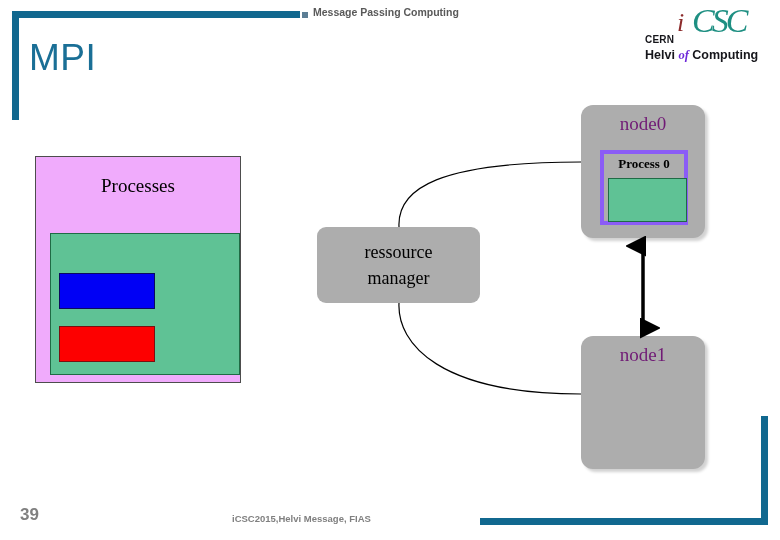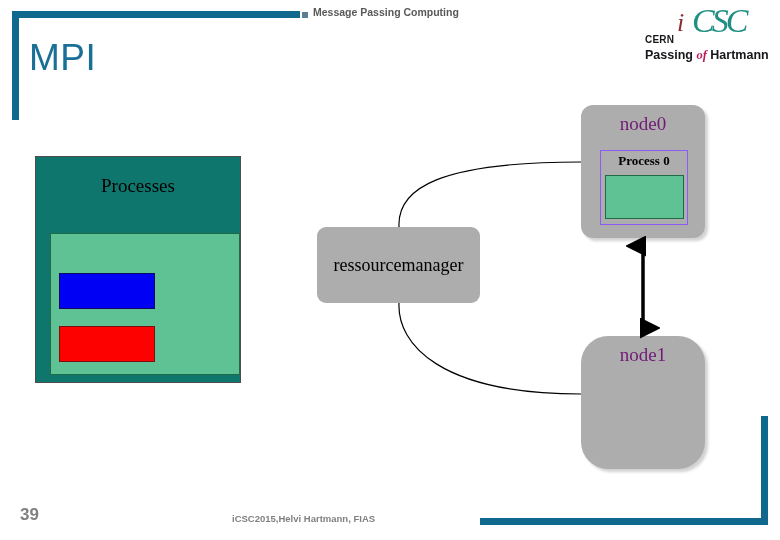--- a/index.html
+++ b/index.html
@@ -127,35 +127,35 @@
   #logo-school-line {
     position: absolute;
     left: 0px;
     top: 40px;
     font-size: 12.5px;
     font-weight: bold;
     color: #16161B;
     white-space: nowrap;
   }
   #logo-of {
-    color: #be185d;
+    color: #6d28d9;
     font-family: "Liberation Serif", serif;
     font-style: italic;
     font-weight: bold;
     text-align: right;
   }
 
   
   #processes-panel {
     position: absolute;
     left: 35px;
     top: 156px;
     width: 206px;
     height: 227px;
-    background: #0f766e;
+    background: #f0abfc;
     border: 1px solid #4D4D4D;
     box-sizing: border-box;
   }
   #processes-label {
     position: absolute;
     left: 0;
     top: 18px;
     width: 100%;
     text-align: center;
     font-family: "Liberation Serif", serif;
@@ -207,58 +207,58 @@
   #resource-manager {
     position: absolute;
     left: 317px;
     top: 227px;
     width: 163px;
     height: 76px;
     background: #ADADAD;
     border-radius: 9px;
     box-sizing: border-box;
     display: flex;
-    flex-direction: row;
+    flex-direction: column;
     align-items: center;
     justify-content: center;
     font-family: "Liberation Serif", serif;
     font-size: 18px;
     color: #000000;
     line-height: 1.45;
   }
 
   
   .node-box {
     position: absolute;
     width: 124px;
     background: #ADADAD;
     border-radius: 12px;
     box-sizing: border-box;
     box-shadow: 3px 3px 3px rgba(0,0,0,0.18);
   }
   #node0-box { left: 581px; top: 105px; height: 133px; }
-  #node1-box { left: 581px; top: 336px; height: 133px; border-radius: 27px; }
+  #node1-box { left: 581px; top: 336px; height: 133px; }
 
   .node-title {
     position: absolute;
     left: 0;
     top: 8px;
     width: 100%;
     text-align: center;
     font-family: "Liberation Serif", serif;
     font-size: 19px;
     color: #701a75;
   }
   .node-process-frame {
     position: absolute;
     left: 19px;
     top: 45px;
     width: 88px;
     height: 75px;
-    border: 1px solid #8b5cf6;
+    border: 4px solid #8b5cf6;
     box-sizing: border-box;
   }
   .node-process-label {
     position: absolute;
     left: 0;
     top: 2px;
     width: 100%;
     text-align: center;
     font-family: "Liberation Serif", serif;
     font-size: 13px;
@@ -318,23 +318,23 @@
   <div id="page-title">MPI</div>
   <div id="header-subtitle">Message Passing Computing</div>
 
   <div id="logo">
     <div id="logo-mark">
       <span id="logo-i">i</span>
       <span id="logo-csc">CSC</span>
     </div>
     <div id="logo-cern">CERN</div>
     <div id="logo-school-line">
-      <span>Passing</span>
+      <span>Helvi</span>
       <span id="logo-of">of</span>
-      <span>Hartmann</span>
+      <span>Computing</span>
     </div>
   </div>
 
   <div id="processes-panel">
     <div id="processes-label">Processes</div>
     <div id="processes-memory-block">
       <div id="process-block-blue"></div>
       <div id="process-block-red"></div>
     </div>
   </div>
@@ -368,15 +368,15 @@
       </marker>
       <marker id="arrowhead-down" markerWidth="7" markerHeight="7" refX="3.5" refY="6" orient="auto">
         <polygon points="3.5,0 7,7 0,7" fill="#000000"></polygon>
       </marker>
     </defs>
     <line x1="17" y1="94" x2="17" y2="12" stroke="#000000" stroke-width="3" marker-end="url(#arrowhead-up)"></line>
     <line x1="17" y1="12" x2="17" y2="94" stroke="#000000" stroke-width="3" marker-end="url(#arrowhead-down)"></line>
   </svg>
 
   <div id="slide-number">39</div>
-  <div id="footer-credit">iCSC2015,Helvi Hartmann, FIAS</div>
+  <div id="footer-credit">iCSC2015,Helvi Message, FIAS</div>
 
 </div>
 
 </body></html>

